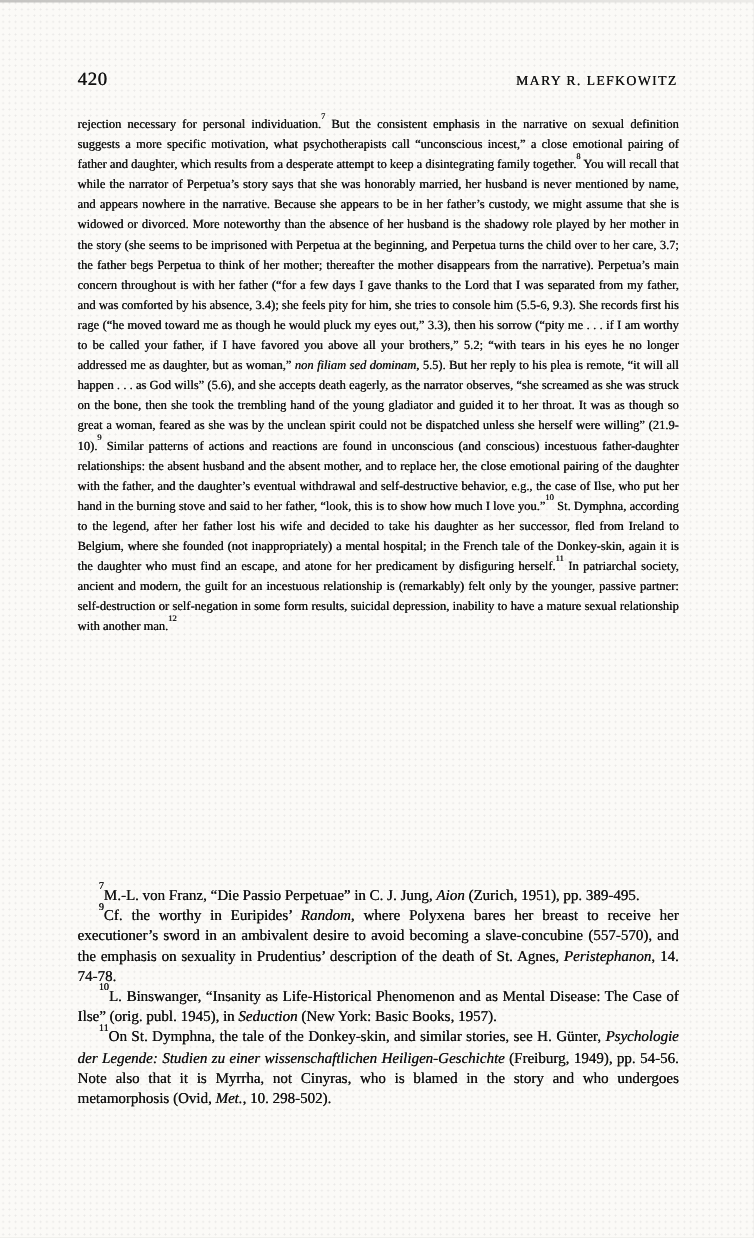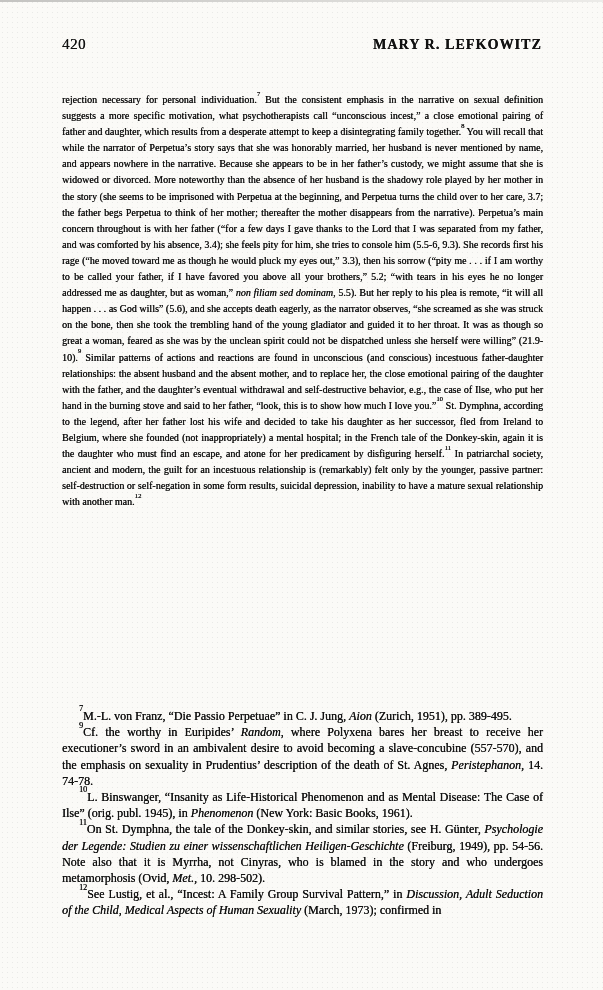--- a/index.html
+++ b/index.html
@@ -20,36 +20,36 @@
     overflow: hidden;
   }
   .scan-edge-top {
     position: absolute;
     top: 0; left: 0; right: 0;
     height: 2px;
     background: linear-gradient(to right, rgba(0,0,0,0.22), rgba(0,0,0,0.06));
   }
   .page-header {
     position: absolute;
-    top: 36px;
+    top: 56px;
     left: 62px;
     width: 480px;
     display: flex;
     justify-content: space-between;
     align-items: baseline;
     text-align: right;
   }
   .page-number {
     font-size: 15px;
     letter-spacing: 0.5px;
     text-shadow: 0.3px 0 0 currentColor;
   }
   .running-head {
-    font-size: 14px;
-    font-weight: bold;
+    font-size: 11px;
+    font-weight: normal;
     letter-spacing: 1.1px;
     text-shadow: 0.2px 0 0 currentColor;
   }
   .body-text {
     position: absolute;
     top: 92px;
     left: 62px;
     width: 481px;
     font-size: 10px;
     line-height: 16.1px;
@@ -87,17 +87,16 @@
   <div class="page-header">
     <span class="page-number">420</span>
     <span class="running-head">MARY R. LEFKOWITZ</span>
   </div>
 
   <div class="body-text"><span>rejection necessary for personal individuation.</span><sup>7</sup><span> But the consistent emphasis in the narrative on sexual definition suggests a more specific motivation, what psychotherapists call “unconscious incest,” a close emotional pairing of father and daughter, which results from a desperate attempt to keep a disintegrating family together.</span><sup>8</sup><span> You will recall that while the narrator of Perpetua’s story says that she was honorably married, her husband is never mentioned by name, and appears nowhere in the narrative. Because she appears to be in her father’s custody, we might assume that she is widowed or divorced. More noteworthy than the absence of her husband is the shadowy role played by her mother in the story (she seems to be imprisoned with Perpetua at the beginning, and Perpetua turns the child over to her care, 3.7; the father begs Perpetua to think of her mother; thereafter the mother disappears from the narrative). Perpetua’s main concern throughout is with her father (“for a few days I gave thanks to the Lord that I was separated from my father, and was comforted by his absence, 3.4); she feels pity for him, she tries to console him (5.5-6, 9.3). She records first his rage (“he moved toward me as though he would pluck my eyes out,” 3.3), then his sorrow (“pity me . . . if I am worthy to be called your father, if I have favored you above all your brothers,” 5.2; “with tears in his eyes he no longer addressed me as daughter, but as woman,” </span><i>non filiam sed dominam</i><span>, 5.5). But her reply to his plea is remote, “it will all happen . . . as God wills” (5.6), and she accepts death eagerly, as the narrator observes, “she screamed as she was struck on the bone, then she took the trembling hand of the young gladiator and guided it to her throat. It was as though so great a woman, feared as she was by the unclean spirit could not be dispatched unless she herself were willing” (21.9-10).</span><sup>9</sup><span> Similar patterns of actions and reactions are found in unconscious (and conscious) incestuous father-daughter relationships: the absent husband and the absent mother, and to replace her, the close emotional pairing of the daughter with the father, and the daughter’s eventual withdrawal and self-destructive behavior, e.g., the case of Ilse, who put her hand in the burning stove and said to her father, “look, this is to show how much I love you.”</span><sup>10</sup><span> St. Dymphna, according to the legend, after her father lost his wife and decided to take his daughter as her successor, fled from Ireland to Belgium, where she founded (not inappropriately) a mental hospital; in the French tale of the Donkey-skin, again it is the daughter who must find an escape, and atone for her predicament by disfiguring herself.</span><sup>11</sup><span> In patriarchal society, ancient and modern, the guilt for an incestuous relationship is (remarkably) felt only by the younger, passive partner: self-destruction or self-negation in some form results, suicidal depression, inability to have a mature sexual relationship with another man.</span><sup>12</sup></div>
 
   <div class="footnotes">
     <p class="footnote"><sup>7</sup><span>M.-L. von Franz, “Die Passio Perpetuae” in C. J. Jung, </span><i>Aion</i><span> (Zurich, 1951), pp. 389-495.</span></p>
     <p class="footnote"><sup>9</sup><span>Cf. the worthy in Euripides’ </span><i>Random</i><span>, where Polyxena bares her breast to receive her executioner’s sword in an ambivalent desire to avoid becoming a slave-concubine (557-570), and the emphasis on sexuality in Prudentius’ description of the death of St. Agnes, </span><i>Peristephanon</i><span>, 14. 74-78.</span></p>
-    <p class="footnote"><sup>10</sup><span>L. Binswanger, “Insanity as Life-Historical Phenomenon and as Mental Disease: The Case of Ilse” (orig. publ. 1945), in </span><i>Phenomenon</i><span> (New York: Basic Books, 1961).</span></p>
+    <p class="footnote"><sup>10</sup><span>L. Binswanger, “Insanity as Life-Historical Phenomenon and as Mental Disease: The Case of Ilse” (orig. publ. 1945), in </span><i>Seduction</i><span> (New York: Basic Books, 1957).</span></p>
     <p class="footnote"><sup>11</sup><span>On St. Dymphna, the tale of the Donkey-skin, and similar stories, see H. Günter, </span><i>Psychologie der Legende: Studien zu einer wissenschaftlichen Heiligen-Geschichte</i><span> (Freiburg, 1949), pp. 54-56. Note also that it is Myrrha, not Cinyras, who is blamed in the story and who undergoes metamorphosis (Ovid, </span><i>Met.</i><span>, 10. 298-502).</span></p>
-    <p class="footnote"><sup>12</sup><span>See Lustig, et al., “Incest: A Family Group Survival Pattern,” in </span><i>Discussion, Adult Seduction of the Child, Medical Aspects of Human Sexuality</i><span> (March, 1973); confirmed in</span></p>
   </div>
 </div>
 
 </body></html>

